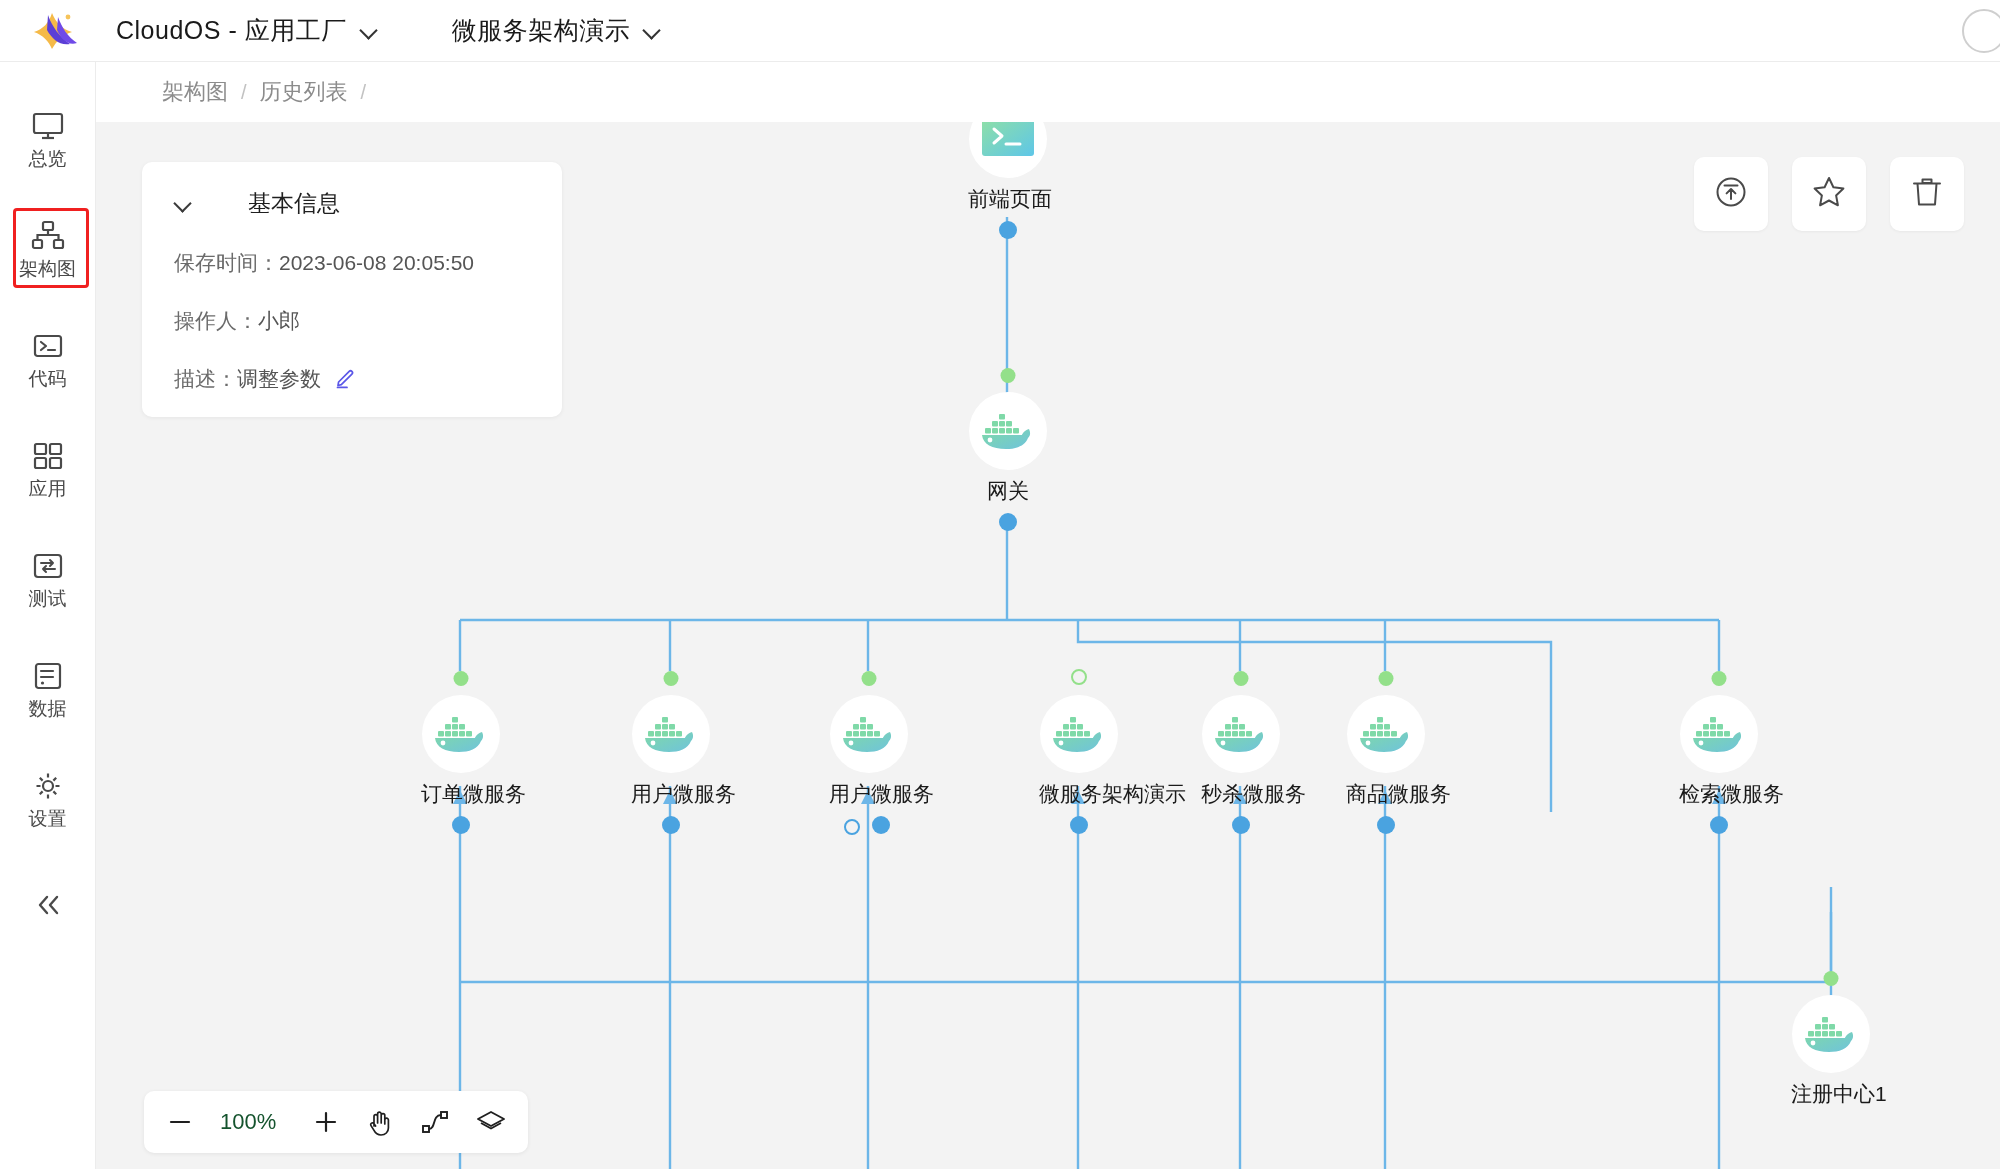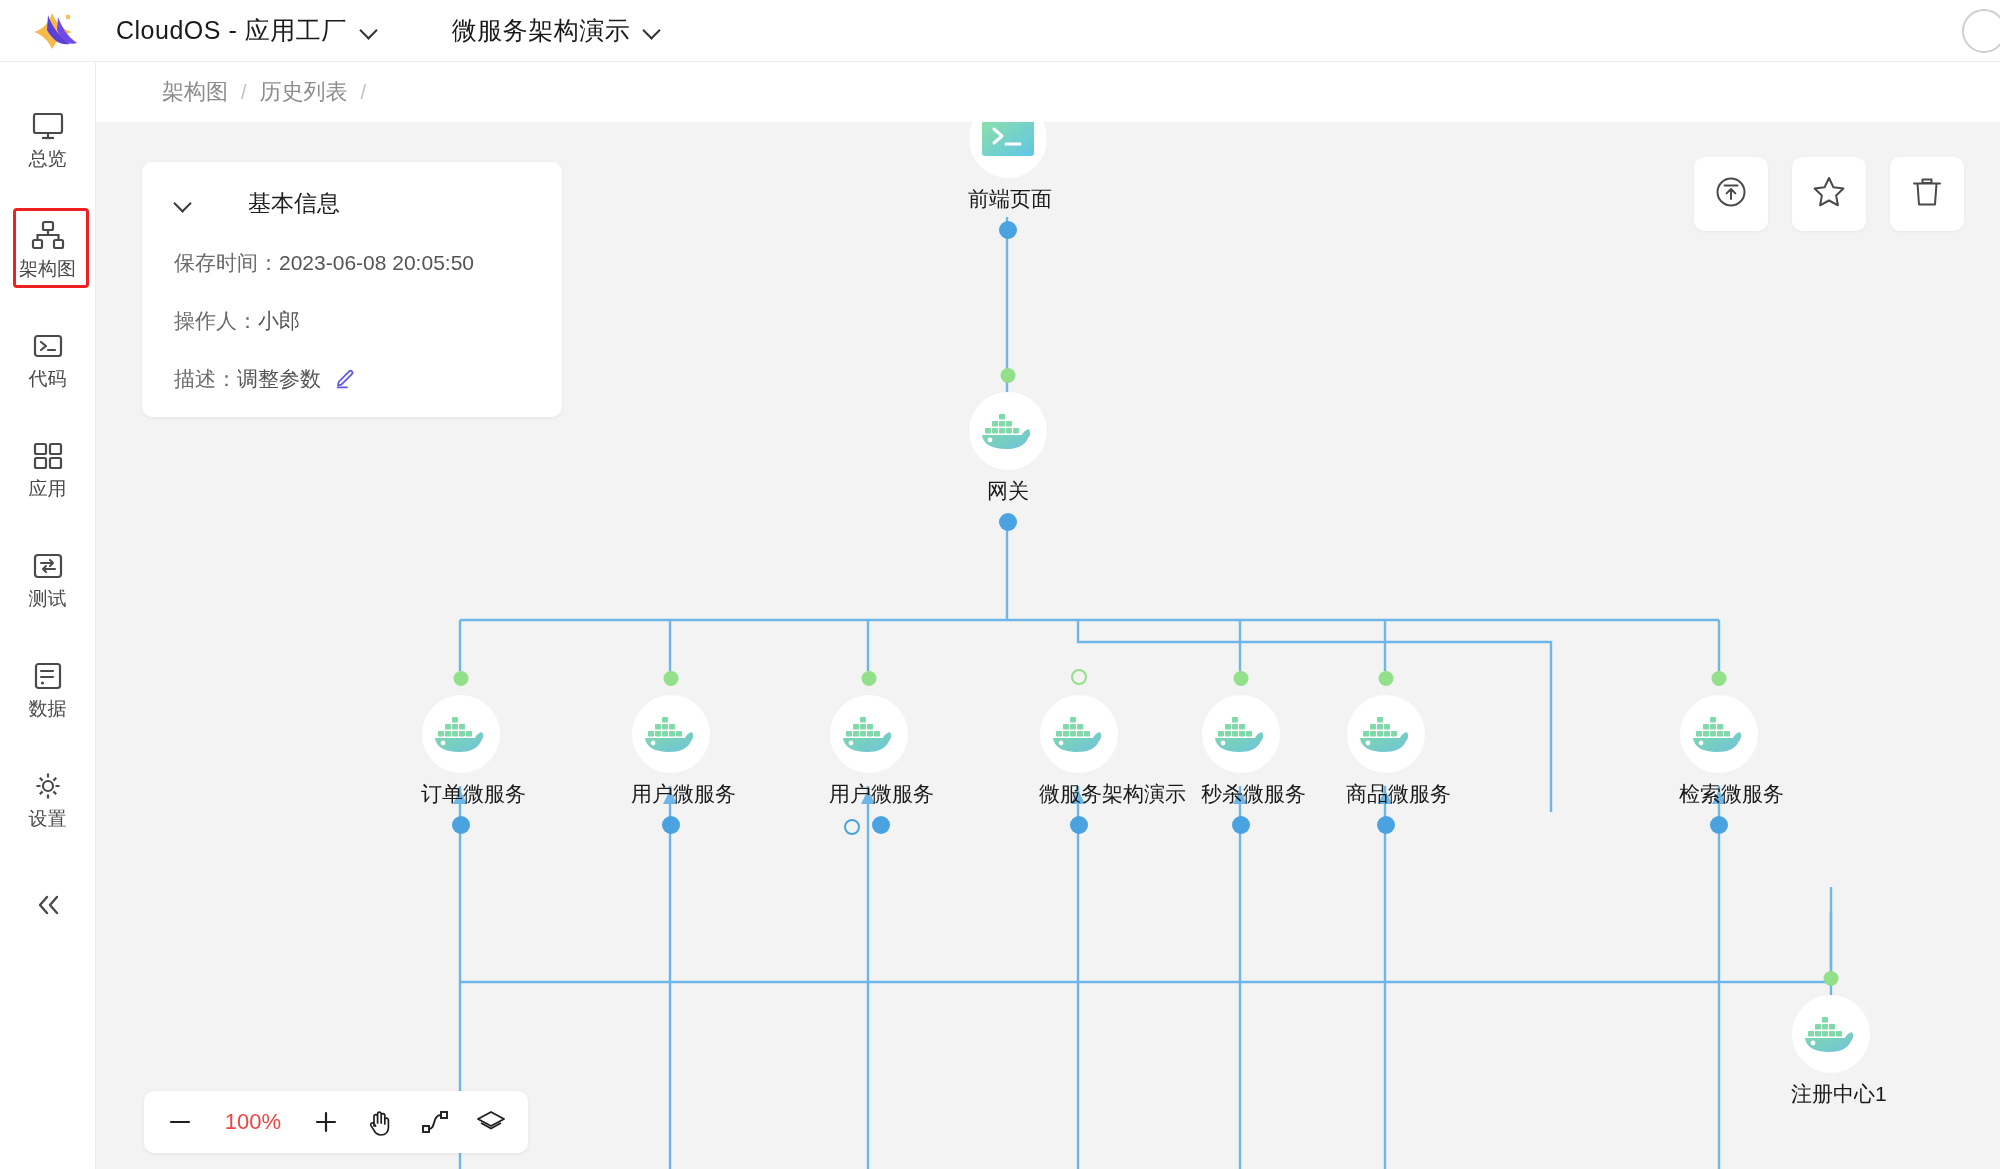--- a/index.html
+++ b/index.html
@@ -140,21 +140,21 @@
   }
   .port-in.shift-r { left: auto; right: 50%; margin-right: -21px; transform: none; }
 
   
   .zoombar {
     position: absolute; left: 48px; bottom: 16px; height: 62px;
     background: #fff; border-radius: 10px; display: flex; align-items: center;
     padding: 0 22px; gap: 26px; z-index: 15; box-shadow: 0 1px 4px rgba(0,0,0,.07);
   }
   .zb-btn { cursor: pointer; display: flex; align-items: center; justify-content: center; }
-  .zb-level { font-size: 22px; color: #ef4444; min-width: 66px; text-align: center; cursor: default; }
+  .zb-level { font-size: 22px; color: #14532d; min-width: 66px; cursor: default; }
 </style>
 </head>
 <body>
 
 <div class="app">
 
   <div class="topbar">
     <div class="logo-wrap">
       <span class="logo">
         <svg width="46" height="40" viewBox="0 0 46 40">

